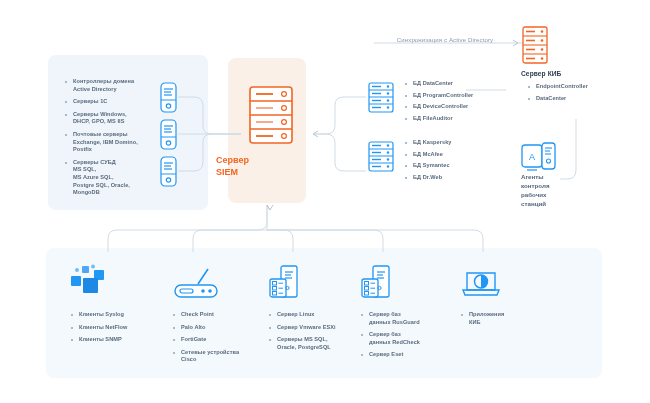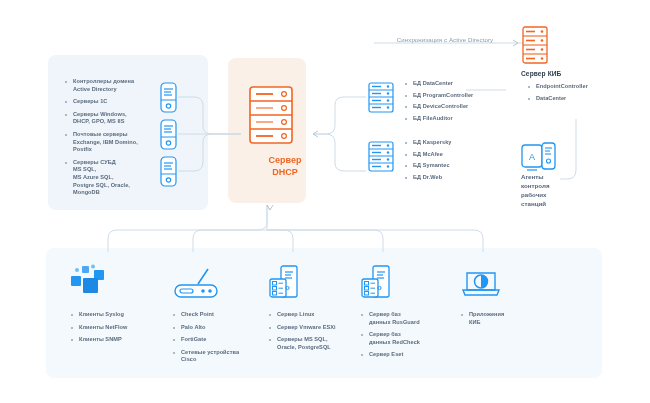--- a/index.html
+++ b/index.html
@@ -30,21 +30,21 @@
   ul.bul li:before{
     content:"";position:absolute;left:1px;top:3px;
     width:2px;height:2px;border-radius:50%;background:#8fa3b8;
   }
   .title-b{font-size:6.6px;font-weight:bold;color:#2d3c4e;letter-spacing:.1px;}
   .cap{font-size:6.2px;font-weight:bold;color:#55657a;line-height:9px;}
 
   #left-list{left:64px;top:78px;width:100px;}
   #left-list li{margin-bottom:5px;}
 
-  #siem-label{left:244px;top:155px;width:82px;text-align:center;
+  #siem-label{left:216px;top:155px;width:82px;text-align:left;
      font-size:9px;font-weight:bold;color:#f26522;line-height:11.5px;}
 
   #db-list-1{left:404px;top:80px;width:110px;}
   #db-list-2{left:404px;top:139px;width:110px;}
 
   #kib-title{left:521px;top:70px;width:110px;}
   #kib-list{left:527px;top:83px;width:105px;}
 
   #agents-cap{left:521px;top:172px;width:60px;}
 
@@ -204,21 +204,21 @@
   <ul class="bul txt" id="left-list">
       <li>Контроллеры домена<br>Active Directory</li>
       <li>Серверы 1С</li>
       <li>Серверы Windows,<br>DHCP, GPO, MS IIS</li>
       <li>Почтовые серверы<br>Exchange, IBM Domino,<br>Postfix</li>
       <li>Серверы СУБД<br>MS SQL,<br>MS Azure SQL,<br>Postgre SQL, Oracle,<br>MongoDB</li>
     </ul>
 
   <div class="txt" id="siem-label">
     <div>Сервер</div>
-    <div>DHCP</div>
+    <div>SIEM</div>
   </div>
 
   <ul class="bul txt" id="db-list-1">
       <li>БД DataCenter</li>
       <li>БД ProgramController</li>
       <li>БД DeviceController</li>
       <li>БД FileAuditor</li>
     </ul>
   <ul class="bul txt" id="db-list-2">
       <li>БД Kaspersky</li>

